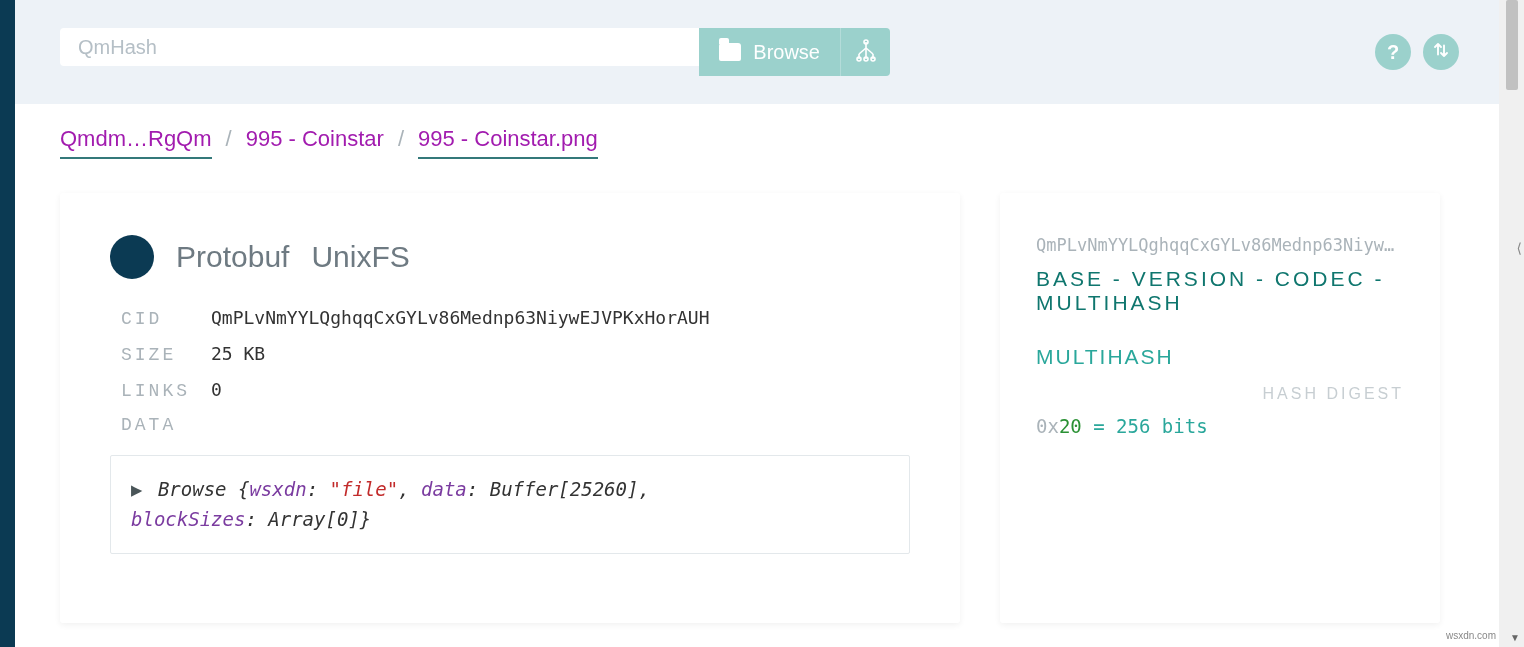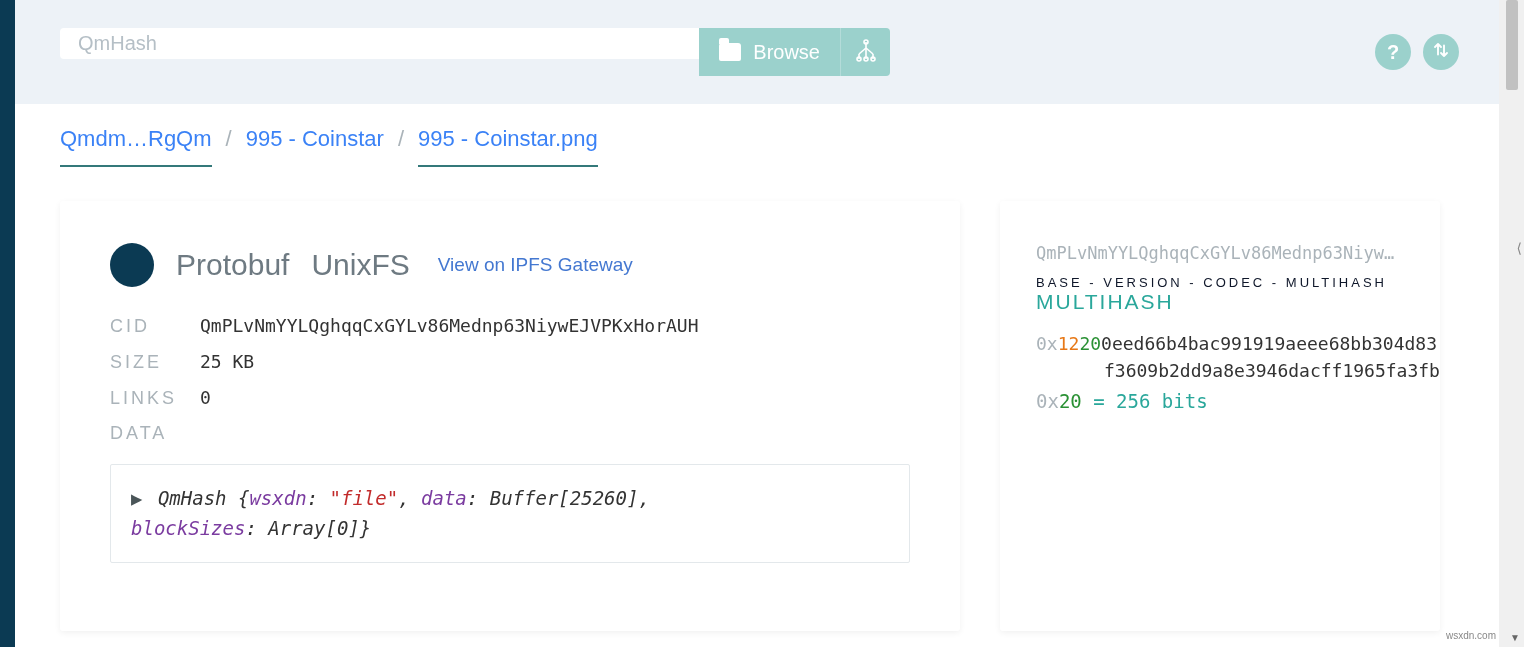--- a/index.html
+++ b/index.html
@@ -8,59 +8,59 @@
     .content-area { position: absolute; left: 15px; right: 25px; top: 0; bottom: 0; overflow: hidden; }
     .right-scroll { position: absolute; right: 0; top: 0; width: 25px; height: 100%; background: #f0f0f0; }
     .right-scroll .thumb { position: absolute; top: 0; right: 6px; width: 12px; height: 90px; background: #c1c1c1; border-radius: 2px; }
     .right-scroll .arrow { position: absolute; right: 4px; font-size: 10px; color: #666; }
     .right-scroll .arrow-down { bottom: 4px; }
     .right-scroll .grip { position: absolute; right: 2px; top: 240px; font-size: 14px; color: #888; }
     .watermark { position: absolute; right: 28px; bottom: 6px; font-size: 10px; color: #888; }
     
     .top-bar { background: #edf2f7; padding: 28px 40px 28px 45px; display: flex; align-items: center; }
     .search-wrap { display: flex; width: 830px; }
-    .search-input { flex: 1; height: 31px; border: none; border-radius: 4px 0 0 4px; padding: 0 18px; font-size: 20px; color: #333; background: #fff; outline: none; }
+    .search-input { flex: 1; height: 38px; border: none; border-radius: 4px 0 0 4px; padding: 0 18px; font-size: 20px; color: #333; background: #fff; outline: none; }
     .search-input::placeholder { color: #b5bfc6; }
     .browse-btn { height: 48px; background: #9bd1cc; border: none; color: #fff; padding: 0 20px; display: flex; align-items: center; gap: 12px; font-size: 20px; font-weight: 500; cursor: pointer; }
     .tree-btn { height: 48px; width: 50px; background: #9bd1cc; border: none; border-left: 1px solid rgba(255,255,255,0.25); border-radius: 0 4px 4px 0; display: flex; align-items: center; justify-content: center; cursor: pointer; }
     .folder-icon { width: 22px; height: 18px; background: #fff; border-radius: 3px 3px 2px 2px; position: relative; }
     .folder-icon::before { content: ""; position: absolute; top: -5px; left: 0; width: 10px; height: 6px; background: #fff; border-radius: 2px 2px 0 0; }
     .tree-icon svg { width: 24px; height: 24px; }
     .top-right { margin-left: auto; display: flex; gap: 12px; }
     .circle-btn { width: 36px; height: 36px; border-radius: 50%; background: #9bd1cc; display: flex; align-items: center; justify-content: center; color: #fff; font-weight: 700; font-size: 20px; cursor: pointer; }
     
     .breadcrumb { padding: 22px 45px 10px; font-size: 22px; color: #6e7a82; display: flex; align-items: baseline; gap: 14px; }
-    .crumb { color: #3b82f6; text-decoration: none; cursor: pointer; padding-bottom: 13px; }
+    .crumb { color: #a21caf; text-decoration: none; cursor: pointer; padding-bottom: 5px; }
     .crumb-underline { border-bottom: 2px solid #34797a; }
     .sep { color: #aab3b9; }
     
     .cols { display: flex; gap: 40px; padding: 24px 45px 0; }
     .panel { background: #fff; box-shadow: 0 2px 6px rgba(0,0,0,0.06); border-radius: 3px; }
     .main-panel { flex: 0 0 900px; padding: 42px 50px 40px; height: 430px; }
     .side-panel { flex: 0 0 440px; padding: 42px 36px 20px; height: 430px; overflow:hidden;}
     
     .head-row { display: flex; align-items: center; gap: 22px; margin-bottom: 28px; }
     .dot { width: 44px; height: 44px; border-radius: 50%; background: #0b3a53; }
     .proto { font-size: 30px; color: #6e7a82; font-weight: 400; }
     .unixfs { font-size: 30px; color: #6e7a82; font-weight: 300; }
     .view-link { color: #4478d1; font-size: 19px; text-decoration: none; cursor: pointer; margin-left: 6px; }
     
     .meta-row { display: flex; align-items: baseline; gap: 20px; margin-bottom: 14px; font-size: 18px; }
-    .meta-label { letter-spacing: 3px; color: #aab3b9; font-family: Liberation Sans, sans-serif; width: 70px; }
+    .meta-label { letter-spacing: 3px; color: #aab3b9; font-family: Liberation Mono, monospace; width: 70px; margin-left: 11px; }
     .meta-val { font-family: "Consolas","Menlo",monospace; color: #333; }
     
     .code-box { border: 1px solid #e3e8eb; border-radius: 2px; padding: 18px 20px; margin-top: 20px; font-family: "Consolas","Menlo",monospace; font-size: 19px; font-style: italic; line-height: 1.6; color: #333; }
     .code-box .tri { font-style: normal; color: #4a5558; margin-right: 4px; }
     .code-box .key { color: #7b3ca0; }
     .code-box .str { color: #c22b2b; }
     
     .side-title { font-size: 21px; letter-spacing: 2px; color: #2aa79b; margin-bottom: 16px; }
     .side-cid { font-family: "Consolas","Menlo",monospace; font-size: 17px; color: #aab3b9; margin-bottom: 12px; white-space: nowrap; overflow: hidden; text-overflow: ellipsis; }
     .side-decoded { font-size: 20px; color: #333; margin-bottom: 10px; white-space: nowrap; overflow:hidden; text-overflow: ellipsis;}
-    .side-legend { font-size: 13px; letter-spacing: 3px; color: #0f172a; }
+    .side-legend { font-size: 21px; letter-spacing: 3px; color: #0f766e; margin-bottom: 30px; }
     .mh-hex { font-family: "Consolas","Menlo",monospace; font-size: 18px; line-height: 1.5; margin-bottom: 6px; }
     .mh-hex .ox { color: #aab3b9; }
     .mh-hex .b1 { color: #e77817; }
     .mh-hex .b2 { color: #2a9134; }
     .mh-digest-label { font-size: 16px; letter-spacing: 3px; color: #c7ced2; text-align: right; margin-bottom: 12px; }
     .mh-line { font-family: "Consolas","Menlo",monospace; font-size: 19px; margin-bottom: 8px; }
     .mh-line .c-orange { color: #e77817; }
     .mh-line .c-green { color: #2a9134; }
     .mh-line .c-teal { color: #2aa79b; }
     .mh-line .ox { color: #aab3b9; }
@@ -120,53 +120,49 @@
     <a class="crumb crumb-underline">995 - Coinstar.png</a>
   </div>
 
   <div class="cols">
 
     <div class="panel main-panel">
       <div class="head-row">
         <div class="dot"></div>
         <span class="proto">Protobuf</span>
         <span class="unixfs">UnixFS</span>
-        <a class="view-link">View on IPFS Gateway</a>
       </div>
       <div class="meta-row">
         <span class="meta-label">CID</span>
         <span class="meta-val">QmPLvNmYYLQghqqCxGYLv86Mednp63NiywEJVPKxHorAUH</span>
       </div>
       <div class="meta-row">
         <span class="meta-label">SIZE</span>
         <span class="meta-val">25 KB</span>
       </div>
       <div class="meta-row">
         <span class="meta-label">LINKS</span>
         <span class="meta-val">0</span>
       </div>
       <div class="meta-row">
         <span class="meta-label">DATA</span>
       </div>
       <div class="code-box">
         <span class="tri">▶</span>
-        <span>QmHash {</span><span class="key">wsxdn</span>: <span class="str">"file"</span>, <span class="key">data</span>: <span>Buffer[25260]</span>,<br>
+        <span>Browse {</span><span class="key">wsxdn</span>: <span class="str">"file"</span>, <span class="key">data</span>: <span>Buffer[25260]</span>,<br>
         <span class="key">blockSizes</span>: <span>Array[0]</span><span>}</span>
       </div>
     </div>
 
     <div class="panel side-panel">
       <div class="side-cid">QmPLvNmYYLQghqqCxGYLv86Mednp63NiywEJVPKxH…</div>
       <div class="side-legend">BASE - VERSION - CODEC - MULTIHASH</div>
 
       <div class="side-title">MULTIHASH</div>
-      <div class="mh-hex">
-        <span class="ox">0x</span><span class="b1">12</span><span class="b2">20</span><span>0eed66b4bac991919aeee68bb304d83</span>
-        <div class="indent-hex">f3609b2dd9a8e3946dacff1965fa3fb</div>
-      </div>
+      <div class="mh-digest-label">HASH DIGEST</div>
       <div class="mh-line">
         <span class="ox">0x</span><span class="c-green">20</span><span class="c-teal"> = </span><span class="c-teal">256 bits</span>
       </div>
     </div>
 
   </div>
 </div>
 
 <div class="right-scroll">
   <div class="thumb"></div>

